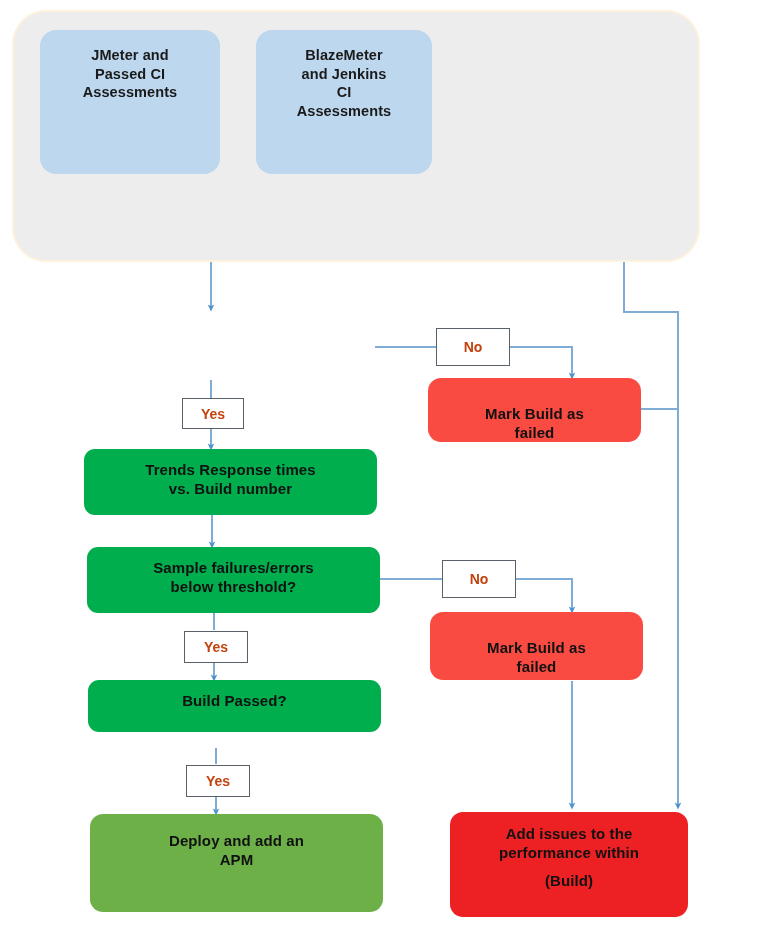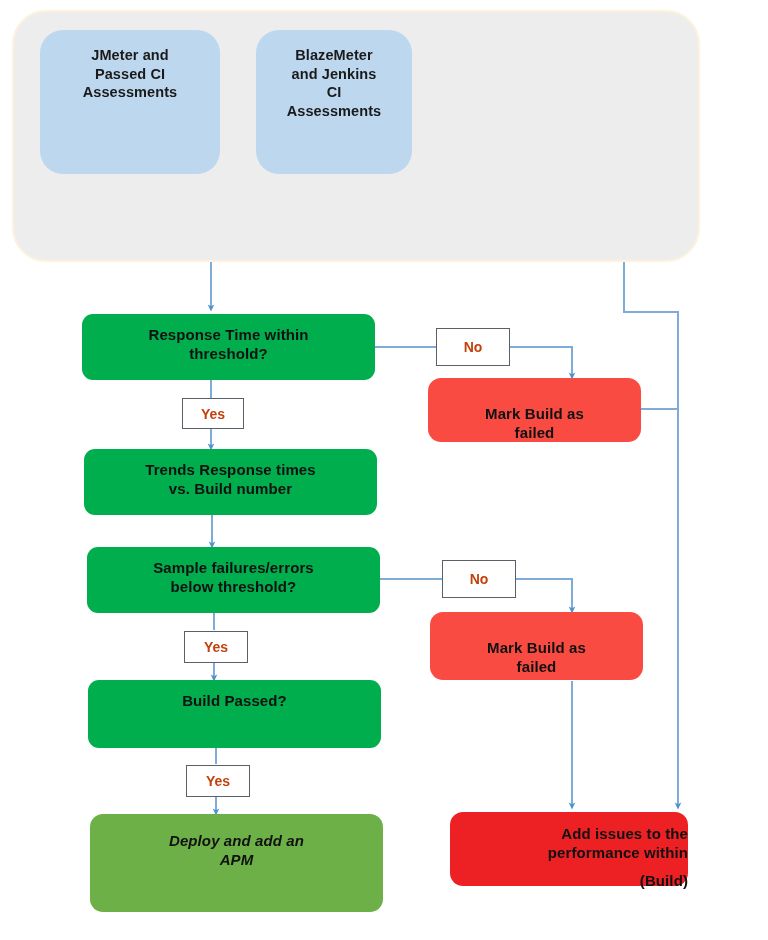--- a/index.html
+++ b/index.html
@@ -59,21 +59,21 @@
     color: #757575;
     font-size: 24px;
     font-weight: normal;
     letter-spacing: 0.4px;
     white-space: nowrap;
   }
 
   
   .n-blue {
     background: #BDD7EE;
-    border-radius: 23px;
+    border-radius: 16px;
     font-size: 14.5px;
     color: #1a1a1a;
     padding-top: 16px;
     z-index: 2;
   }
   .n-green {
     background: #00AE4D;
     border-radius: 11px;
     font-size: 15px;
     padding-top: 11px;
@@ -167,79 +167,73 @@
   <div class="group-box" style="left:12px; top:10px; width:688px; height:252px;"></div>
 
   <div class="node n-blue" style="left:40px; top:30px; width:180px; height:144px;">
     <span class="txt">
       <span>JMeter and</span><br>
       <span>Passed CI</span><br>
       <span>Assessments</span>
     </span>
   </div>
 
-  <div class="node n-blue" style="left:256px; top:30px; width:156px; height:144px;text-align:center;">
+  <div class="node n-blue" style="left:256px; top:30px; width:176px; height:144px;text-align:center;">
     <span class="txt">
       <span>BlazeMeter</span><br>
       <span>and Jenkins</span><br>
       <span>CI</span><br>
       <span>Assessments</span>
     </span>
   </div>
 
 
-  <div class="node n-green" style="left:82px; top:314px; width:293px; height:66px;">
-    <span class="txt">
-      <span>Response Time within</span><br>
-      <span>threshold?</span>
-    </span>
-  </div>
 
   <div class="node n-green" style="left:84px; top:449px; width:293px; height:66px;">
     <span class="txt">
       <span>Trends Response times</span><br>
       <span>vs. Build number</span>
     </span>
   </div>
 
   <div class="node n-green" style="left:87px; top:547px; width:293px; height:66px;">
     <span class="txt">
       <span>Sample failures/errors</span><br>
       <span>below threshold?</span>
     </span>
   </div>
 
-  <div class="node n-green" style="left:88px; top:680px; width:293px; height:68px;">
+  <div class="node n-green" style="left:88px; top:680px; width:293px; height:52px;">
     <span class="txt">
       <span>Build Passed?</span>
     </span>
   </div>
 
-  <div class="node n-olive" style="left:90px; top:814px; width:293px; height:98px;font-style:italic;">
+  <div class="node n-olive" style="left:90px; top:814px; width:293px; height:98px;">
     <span class="txt">
       <span>Deploy and add an</span><br>
       <span>APM</span>
     </span>
   </div>
 
   <div class="node n-lightred" style="left:428px; top:378px; width:213px; height:64px;">
     <span class="txt">
       <span>Mark Build as</span><br>
       <span>failed</span>
     </span>
   </div>
 
   <div class="node n-lightred" style="left:430px; top:612px; width:213px; height:68px;">
     <span class="txt">
       <span>Mark Build as</span><br>
       <span>failed</span>
     </span>
   </div>
 
-  <div class="node n-red" style="left:450px; top:812px; width:238px; height:74px;text-align:right;">
+  <div class="node n-red" style="left:450px; top:812px; width:238px; height:105px;">
     <span class="txt">
       <span>Add issues to the</span><br>
       <span>performance within</span>
       <span class="gap"></span>
       <span>(Build)</span>
     </span>
   </div>
 
   <div class="label-box" style="left:182px; top:398px; width:62px; height:31px;">Yes</div>
 

